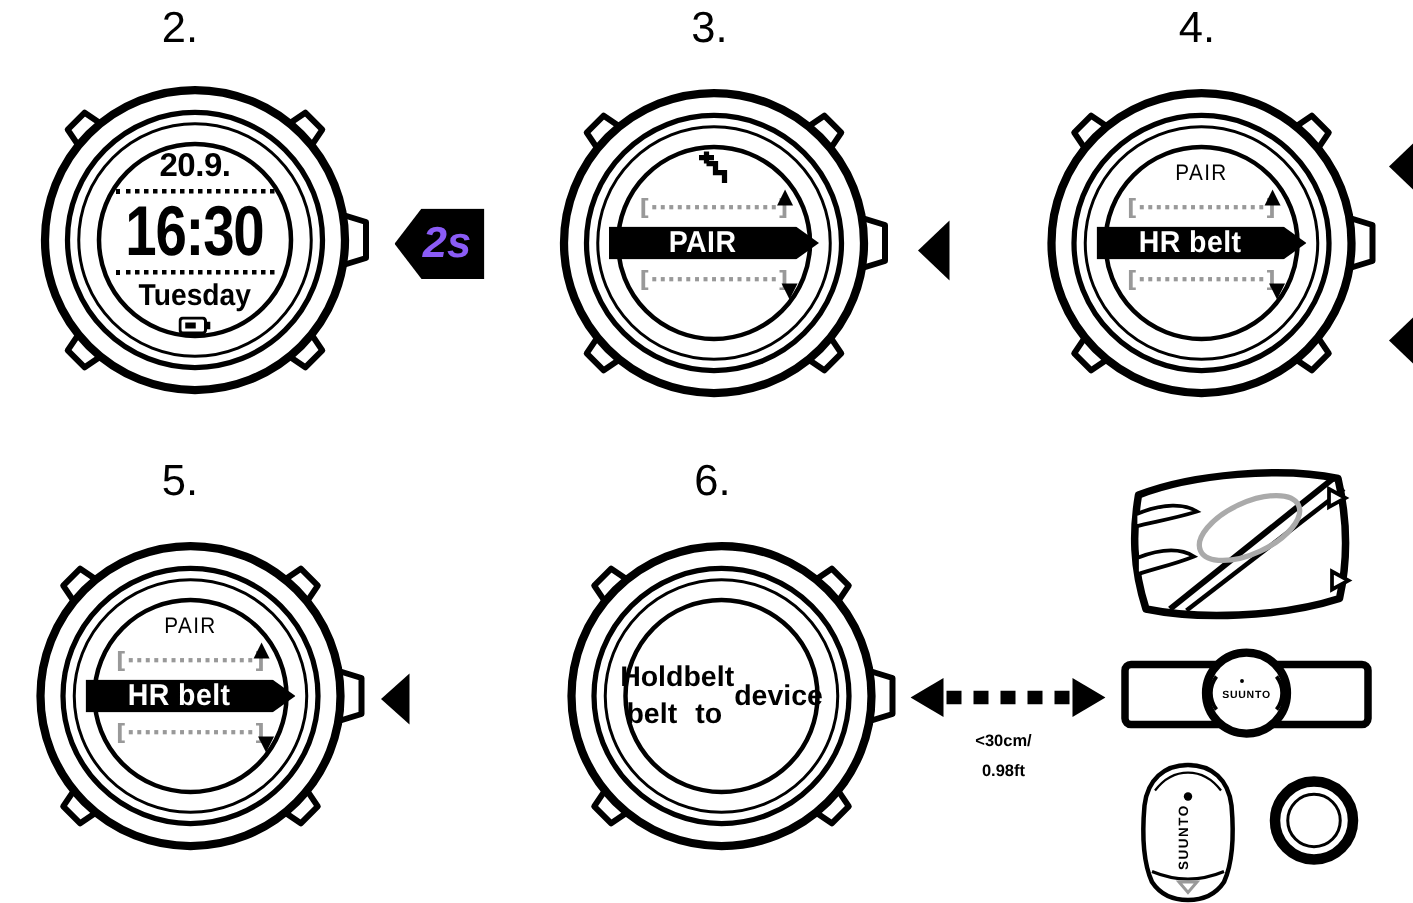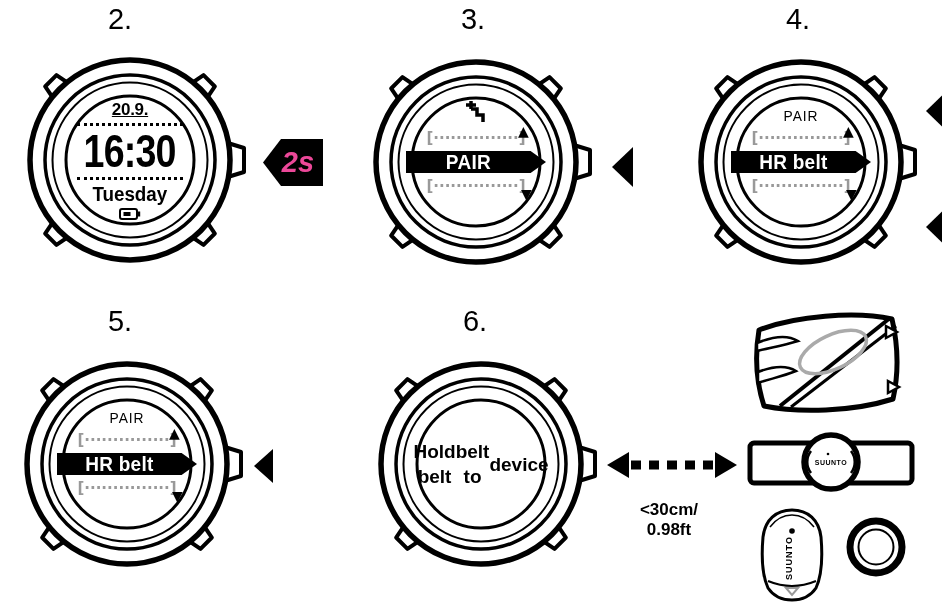--- a/index.html
+++ b/index.html
@@ -9,21 +9,21 @@
   
   .step-label{position:absolute;width:80px;text-align:center;font-size:29px;font-weight:400;color:#000;}
 
   
   .watch{position:absolute;width:240px;height:240px;}
   .watch svg.chrome{position:absolute;left:0;top:0;width:240px;height:240px;}
   .screen{position:absolute;left:56px;top:56px;width:128px;height:128px;}
 
   
   .screen-time{display:flex;flex-direction:column;align-items:center;justify-content:center;}
-  .t-date{font-size:17px;font-weight:700;letter-spacing:-0.3px;text-decoration:underline;}
+  .t-date{font-size:22px;font-weight:700;letter-spacing:-0.3px;}
   .dotline{width:106px;border-top:3px dotted #000;margin:3px 0;}
   .t-time{font-size:47px;font-weight:700;line-height:0.95;letter-spacing:-1px;transform:scaleX(0.8);}
   .t-day{font-size:20px;font-weight:700;transform:scaleX(0.94);}
   .battery{margin-top:2px;}
 
   
   .menu-title{position:absolute;top:9px;left:0;width:100%;text-align:center;font-size:15px;
               font-weight:400;letter-spacing:1px;transform:scaleX(0.92);}
   .wrench{position:absolute;top:1px;left:52px;}
   .bracket{position:absolute;left:50%;transform:translateX(-50%);color:#999;font-weight:700;
@@ -39,33 +39,33 @@
   .arr.down{left:109px;top:89px;}
 
   
   .screen-msg{display:flex;flex-direction:row;align-items:center;justify-content:center;
               font-size:19px;font-weight:700;line-height:25px;text-align:center;}
 
   
   .badge-2s{position:absolute;left:263px;top:139px;width:60px;height:47px;background:#000;
             clip-path:polygon(0 50%,30% 0,100% 0,100% 100%,30% 100%);
             display:flex;align-items:center;justify-content:center;}
-  .badge-2s span{color:#ec4899;font-size:29px;font-weight:700;font-style:italic;padding-left:10px;}
+  .badge-2s span{color:#8b5cf6;font-size:29px;font-weight:700;font-style:italic;padding-left:10px;}
 
   
   .press{position:absolute;width:0;height:0;border-style:solid;
          border-color:transparent #000 transparent transparent;}
   .press.p3{left:612px;top:147px;border-width:20px 21px 20px 0;}
   .press.p5{left:254px;top:449px;border-width:17px 19px 17px 0;}
   .press.p4a{left:926px;top:86px;border-width:25px 26px 25px 0;}
   .press.p4b{left:926px;top:202px;border-width:25px 26px 25px 0;}
 
   .darrow{position:absolute;left:607px;top:449px;}
-  .distance{position:absolute;left:618px;top:500px;width:102px;text-align:center;
-            font-size:17px;font-weight:700;line-height:20px;}
+  .distance{position:absolute;left:618px;top:484px;width:102px;text-align:center;
+            font-size:11px;font-weight:700;line-height:20px;}
   .acc{position:absolute;left:740px;top:300px;}
 </style>
 </head>
 <body>
 
 <div class="canvas">
 
   <svg width="0" height="0" style="position:absolute" aria-hidden="true">
     <defs>
       <g id="watch-chrome">

